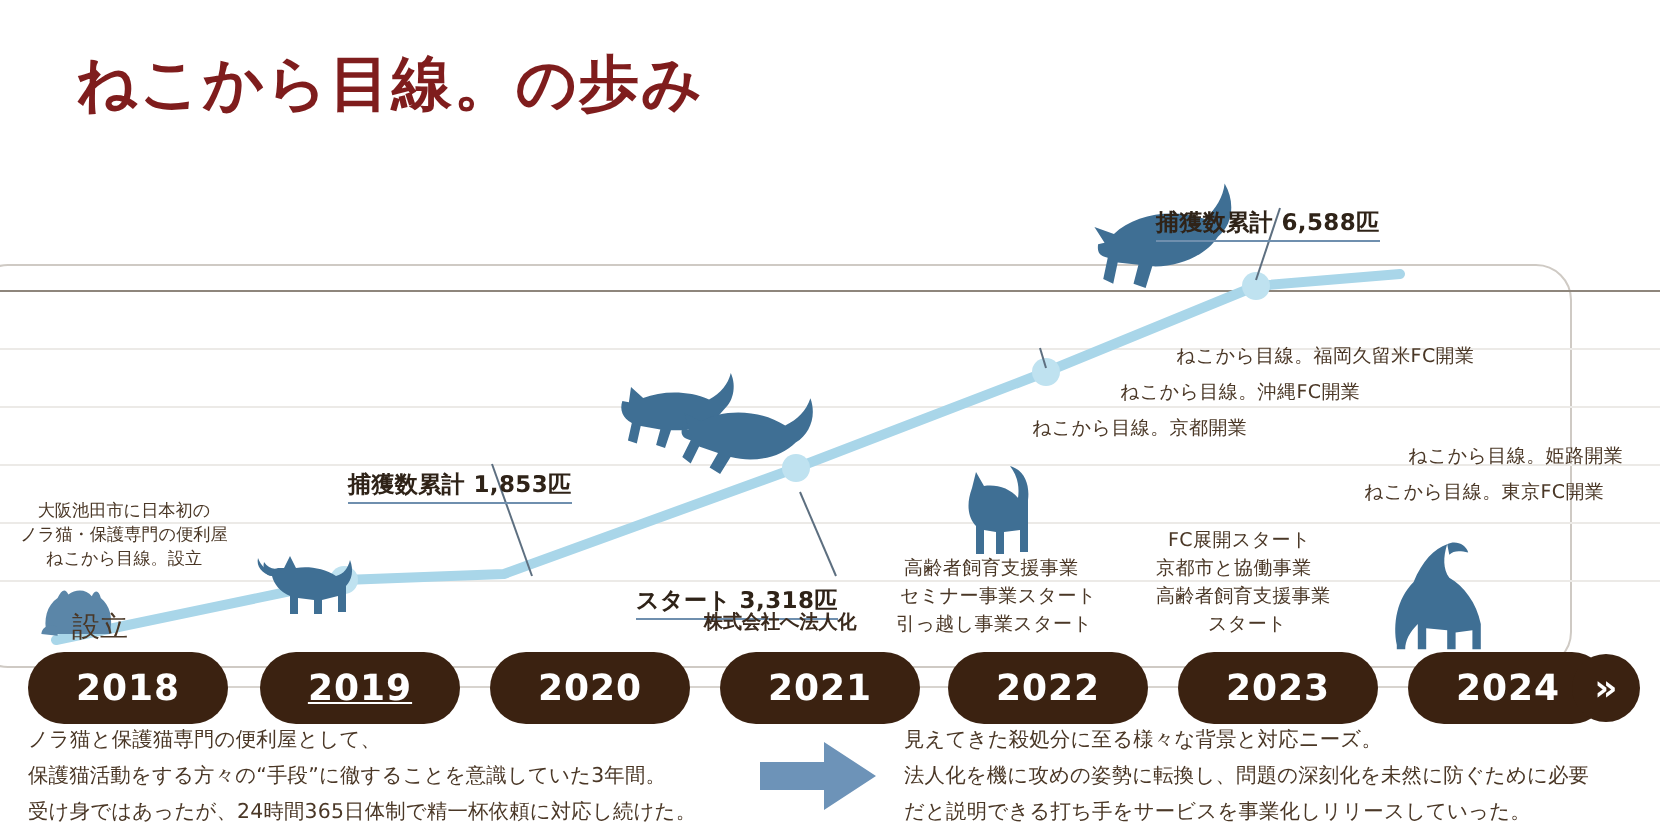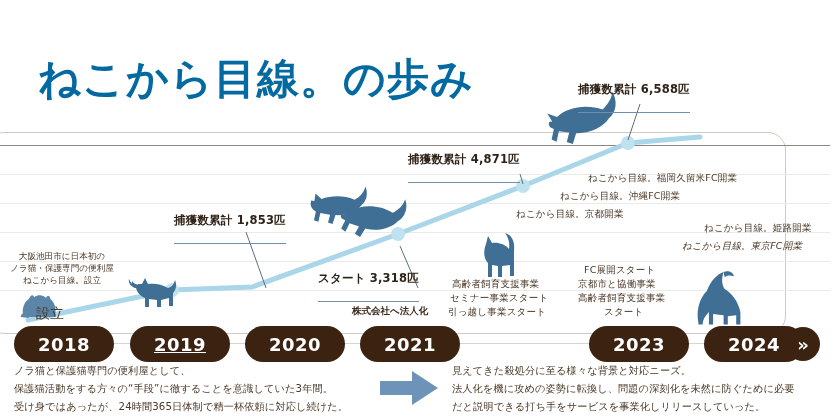--- a/index.html
+++ b/index.html
@@ -8,25 +8,25 @@
     width:840px;height:420px;overflow:hidden;
     background:#ffffff;
     font-family:"DejaVu Sans","Liberation Sans",sans-serif;
     color:#3b2a1d;
     position:relative;
   }
   .root{position:absolute;inset:0;}
 
   
   .title{
-    position:absolute;left:38px;top:58px;
-    font-size:42px;line-height:1;
+    position:absolute;left:38px;top:28px;
+    font-size:30px;line-height:1;
     font-weight:700;
     letter-spacing:1px;
-    color:#0369a1;
+    color:#7f1d1d;
     white-space:nowrap;
   }
 
   
   .card{
     position:absolute;left:-14px;top:132px;width:800px;height:202px;
     border:1px solid #cfcac4;
     border-radius:18px;
     background:#fff;
     box-sizing:border-box;
@@ -39,23 +39,24 @@
 
   
   .trend{position:absolute;left:0;top:0;width:840px;height:420px;pointer-events:none;}
 
   
   .kpi{
     position:absolute;
     font-size:11.5px;font-weight:700;
     color:#2f2318;
     white-space:nowrap;
-    padding-bottom:15px;
+    padding-bottom:1px;
     border-bottom:1.6px solid #6f8fae;
     letter-spacing:.2px;
+    margin-top:22px;
   }
 
   
   .event{
     position:absolute;
     font-size:9.5px;
     color:#4a3726;
     white-space:nowrap;
     letter-spacing:.2px;
   }
@@ -168,21 +169,20 @@
     </g>
 
     <g fill="#3f6f94" transform="translate(690,270) scale(1.05)">
       <path d="M8 50 C6 40 8 28 16 20 C20 10 26 4 32 2 C30 8 30 14 33 18 C40 22 46 30 48 40 L48 52 L44 52 L44 43 L36 44 L36 52 L32 52 L32 43 L22 42 L22 52 L18 52 L18 40 C14 44 12 48 12 52 L8 52 Z"></path>
       <path d="M32 2 C36 0 41 2 42 6 C38 5 35 5 33 7 Z"></path>
     </g>
   </svg>
 
   <div class="kpi" style="left:174px;top:213px;">捕獲数累計 1,853匹</div>
   <div class="kpi" style="left:318px;top:271px;">スタート 3,318匹</div>
-  <div class="kpi" style="left:408px;top:152px;">捕獲数累計 4,871匹</div>
   <div class="kpi" style="left:578px;top:82px;">捕獲数累計 6,588匹</div>
 
   <div class="intro">大阪池田市に日本初の
 ノラ猫・保護専門の便利屋
 ねこから目線。設立</div>
   <div class="founded">設立</div>
   <div class="corp">株式会社へ法人化</div>
 
   <div class="event" style="left:452px;top:278px;">高齢者飼育支援事業</div>
   <div class="event" style="left:450px;top:292px;">セミナー事業スタート</div>
@@ -190,28 +190,29 @@
 
   <div class="event" style="left:584px;top:264px;">FC展開スタート</div>
   <div class="event" style="left:578px;top:278px;">京都市と協働事業</div>
   <div class="event" style="left:578px;top:292px;">高齢者飼育支援事業</div>
   <div class="event" style="left:604px;top:306px;">スタート</div>
 
   <div class="event" style="left:588px;top:172px;">ねこから目線。福岡久留米FC開業</div>
   <div class="event" style="left:560px;top:190px;">ねこから目線。沖縄FC開業</div>
   <div class="event" style="left:516px;top:208px;">ねこから目線。京都開業</div>
   <div class="event" style="left:704px;top:222px;">ねこから目線。姫路開業</div>
-  <div class="event" style="left:682px;top:240px;font-style:italic;">ねこから目線。東京FC開業</div>
+  <div class="event" style="left:682px;top:240px;">ねこから目線。東京FC開業</div>
 
   <div class="years">
     <div class="yearbar"></div>
     <div class="pill" style="left:14px;">2018</div>
     <div class="pill" style="left:130px;text-decoration:underline;">2019</div>
     <div class="pill" style="left:245px;">2020</div>
     <div class="pill" style="left:360px;">2021</div>
+    <div class="pill" style="left:474px;">2022</div>
     <div class="pill" style="left:589px;">2023</div>
     <div class="pill" style="left:704px;">2024</div>
     <div class="chev">»</div>
   </div>
 
   <div class="note left">ノラ猫と保護猫専門の便利屋として、
 保護猫活動をする方々の“手段”に徹することを意識していた3年間。
 受け身ではあったが、24時間365日体制で精一杯依頼に対応し続けた。</div>
   <svg class="arrow" viewBox="0 0 62 40">
     <path d="M2 13 H34 V3 L60 20 L34 37 V27 H2 Z" fill="#6d93b8"></path>

